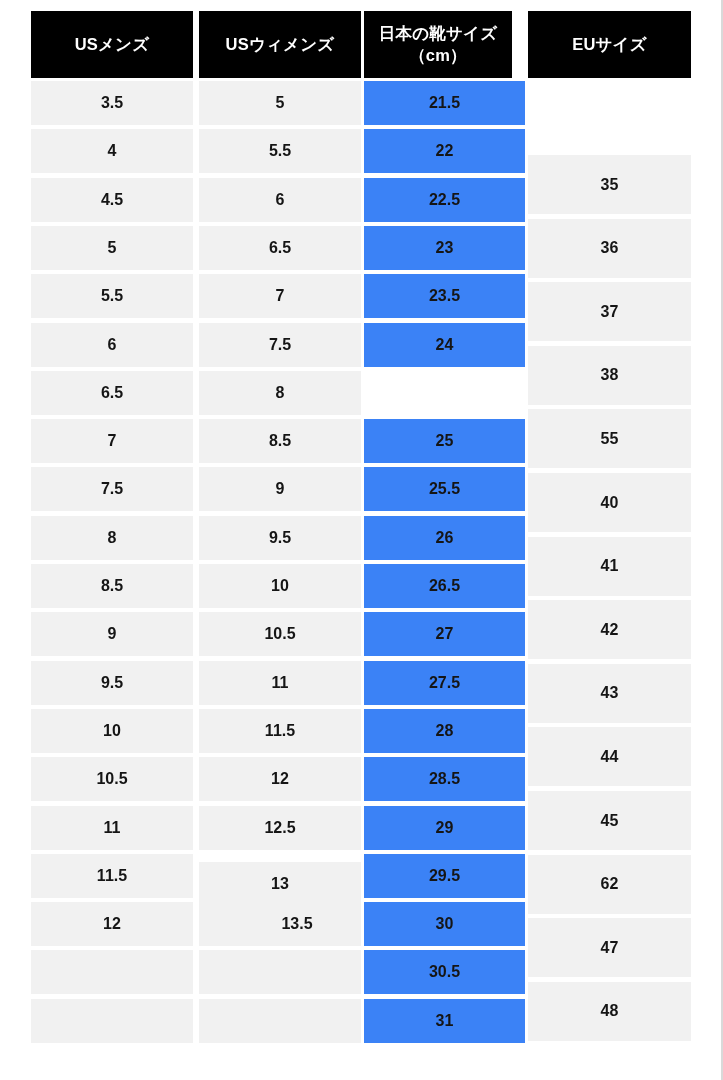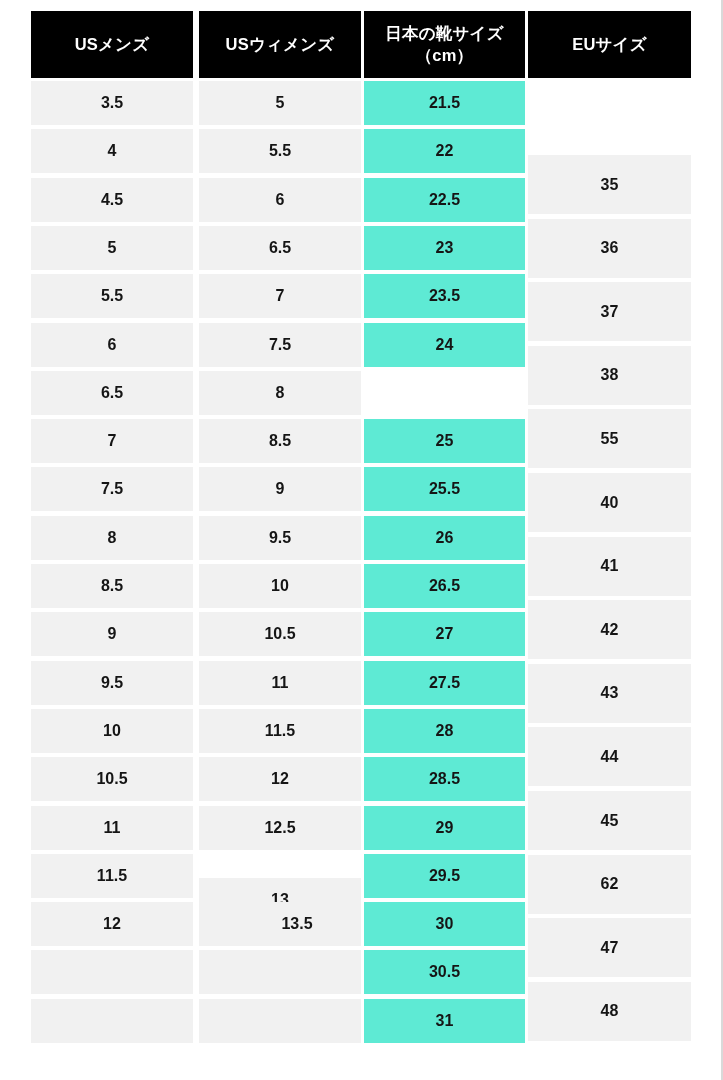--- a/index.html
+++ b/index.html
@@ -55,21 +55,21 @@
     text-align: center;
     font-weight: 700;
     font-size: 16.5px;
     letter-spacing: 0.2px;
     line-height: 1.28;
     box-sizing: border-box;
     padding: 0 4px;
   }
   .th-0 { left: 0px;   width: 162px; }
   .th-1 { left: 168px; width: 162px; }
-  .th-2 { left: 333px; width: 161px; text-align: center; }
+  .th-2 { left: 333px; width: 148px; text-align: center; }
   .th-3 { left: 497px; width: 163px; }
   .th-2 .th-inner {
     display: flex;
     flex-direction: column;
     align-items: center;
     justify-content: center;
     line-height: 1.3;
   }
 
   
@@ -88,21 +88,21 @@
     justify-content: center;
     font-weight: 700;
     font-size: 16px;
     color: #151515;
     box-sizing: border-box;
   }
 
   
   .col-us-m   { left: 0px;   width: 162px; background: #f1f1f1; }
   .col-us-w   { left: 168px; width: 162px; background: #f1f1f1; }
-  .col-jp     { left: 333px; width: 161px; background: #5eead4; }
+  .col-jp     { left: 333px; width: 161px; background: #3b82f6; }
   .row-cell   { height: 44px; }
 
   .cell-empty { color: transparent; }
 
   
   .col-eu {
     left: 497px;
     width: 163px;
     height: 59px;
     background: #f1f1f1;
@@ -175,21 +175,21 @@
       <div class="cell row-cell col-us-m" style="top: 627.9px; height: 44px;">10</div>
       <div class="cell row-cell col-us-w" style="top: 627.9px; height: 44px;">11.5</div>
       <div class="cell row-cell col-jp" style="top: 627.9px; height: 44px;">28</div>
       <div class="cell row-cell col-us-m" style="top: 676.2px; height: 44px;">10.5</div>
       <div class="cell row-cell col-us-w" style="top: 676.2px; height: 44px;">12</div>
       <div class="cell row-cell col-jp" style="top: 676.2px; height: 44px;">28.5</div>
       <div class="cell row-cell col-us-m" style="top: 724.5px; height: 44px;">11</div>
       <div class="cell row-cell col-us-w" style="top: 724.5px; height: 44px;">12.5</div>
       <div class="cell row-cell col-jp" style="top: 724.5px; height: 44px;">29</div>
       <div class="cell row-cell col-us-m" style="top: 772.8px; height: 44px;">11.5</div>
-      <div class="cell row-cell col-us-w" style="top: 797px; height: 44px;">13</div>
+      <div class="cell row-cell col-us-w" style="top: 781px; height: 44px;">13</div>
       <div class="cell row-cell col-jp" style="top: 772.8px; height: 44px;">29.5</div>
       <div class="cell row-cell col-us-m" style="top: 821.1px; height: 44px;">12</div>
       <div class="cell row-cell col-us-w" style="top: 821.1px; height: 44px; padding-left: 34px;">13.5</div>
       <div class="cell row-cell col-jp" style="top: 821.1px; height: 44px;">30</div>
       <div class="cell row-cell col-us-m cell-empty" style="top: 869.4px; height: 44px;"></div>
       <div class="cell row-cell col-us-w cell-empty" style="top: 869.4px; height: 44px;"></div>
       <div class="cell row-cell col-jp" style="top: 869.4px; height: 44px;">30.5</div>
       <div class="cell row-cell col-us-m cell-empty" style="top: 917.7px; height: 44px;"></div>
       <div class="cell row-cell col-us-w cell-empty" style="top: 917.7px; height: 44px;"></div>
       <div class="cell row-cell col-jp" style="top: 917.7px; height: 44px;">31</div>

